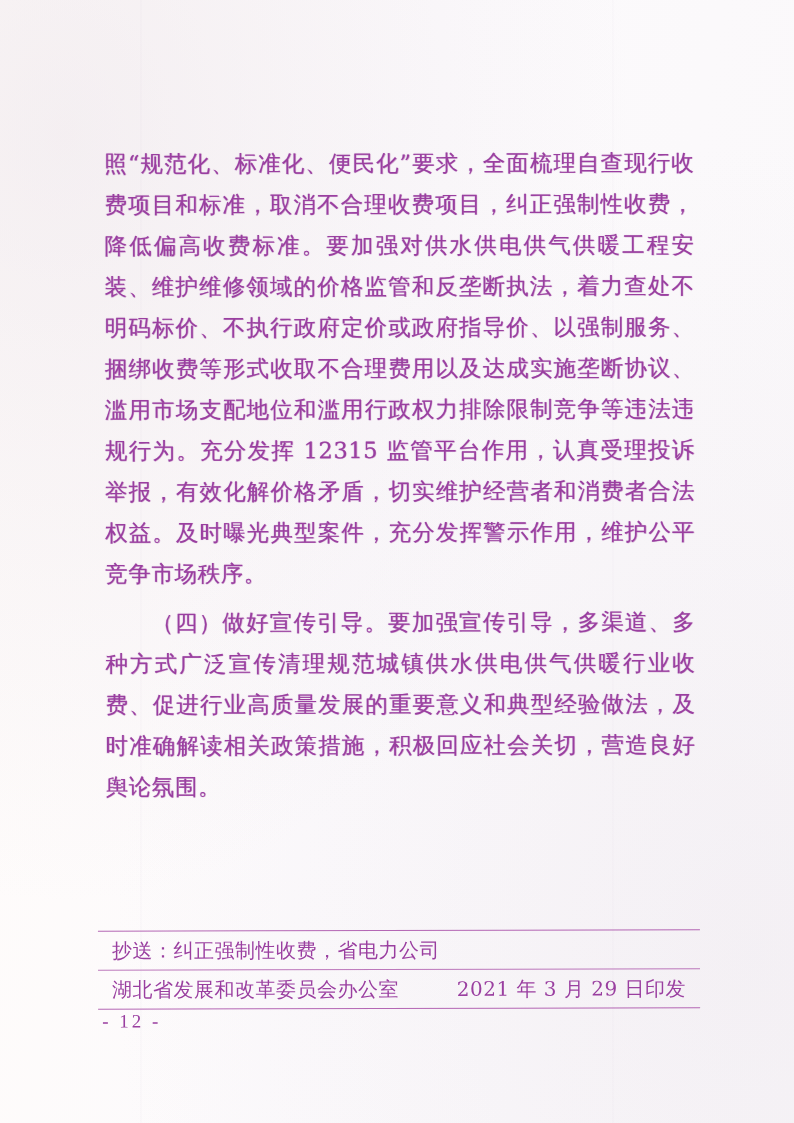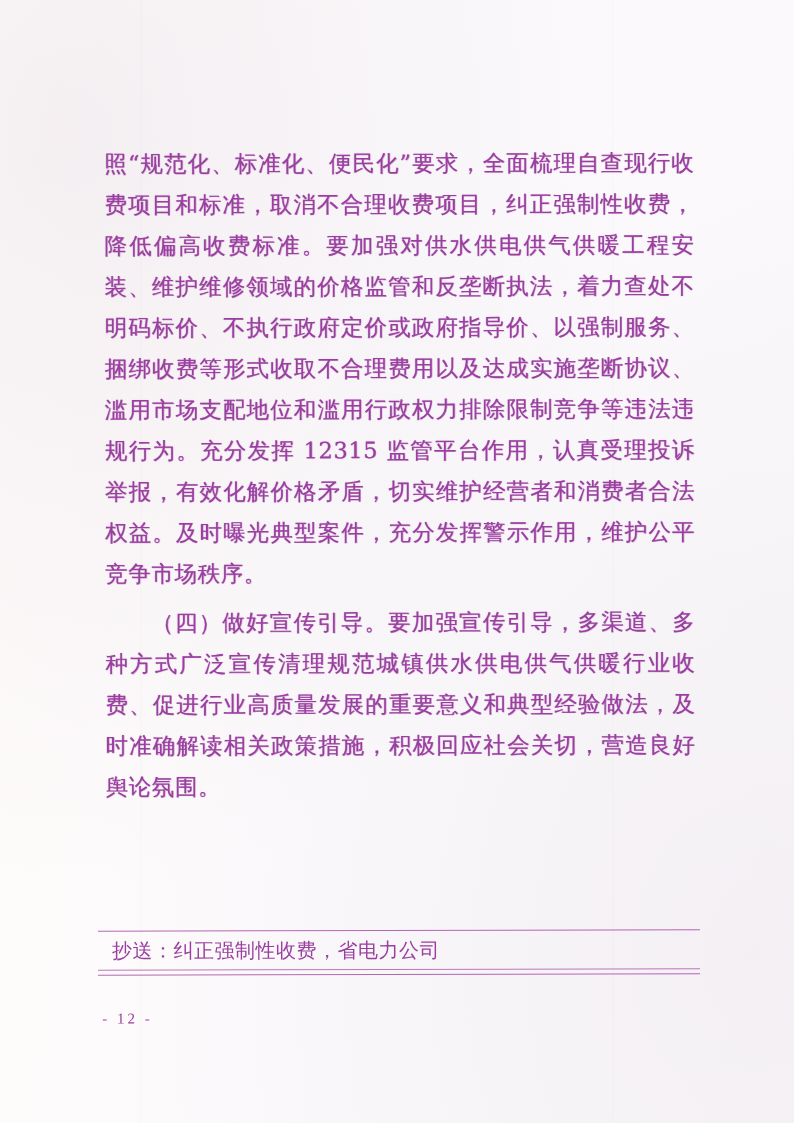--- a/index.html
+++ b/index.html
@@ -112,21 +112,21 @@
     white-space: nowrap;
   }
   .footer-row .right {
     white-space: nowrap;
     padding-right: 4px;
   }
   .page-num {
     position: absolute;
     left: 100px;
     top: 1010px;
-    font-size: 15px;
+    font-size: 19px;
     color: #9a3fa0;
     letter-spacing: 3px;
     font-family: "Liberation Serif", serif;
   }
 
   
   .skew {
     transform: rotate(-0.12deg);
     transform-origin: 50% 0;
   }
@@ -146,19 +146,21 @@
 
   <div class="footer">
     <div class="rule"></div>
     <div class="footer-row">
       <span class="left">
         <span>抄送：</span><span>纠正强制性收费，省电力公司</span>
       </span>
     </div>
     <div class="rule thin"></div>
     <div class="footer-row">
+      <span class="left">湖北省发展和改革委员会办公室</span>
+      <span class="right">2021 年 3 月 29 日印发</span>
     </div>
     <div class="rule"></div>
   </div>
 
   <div class="page-num">- 12 -</div>
 
 </div>
 
 </body></html>

